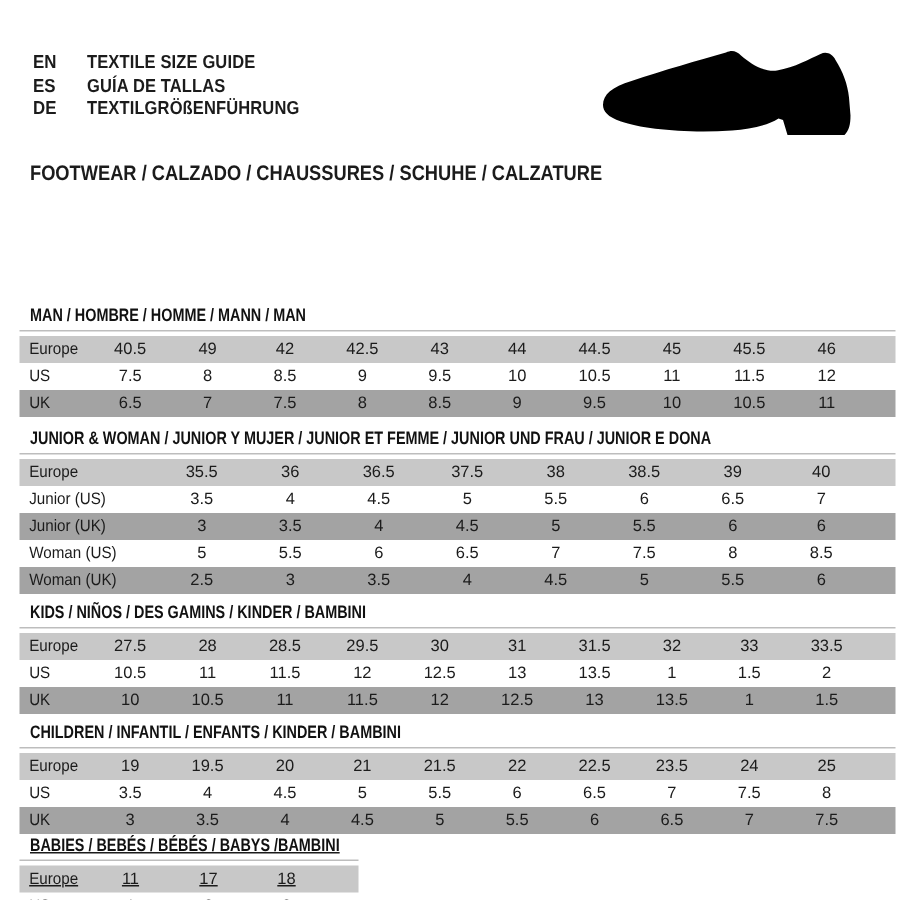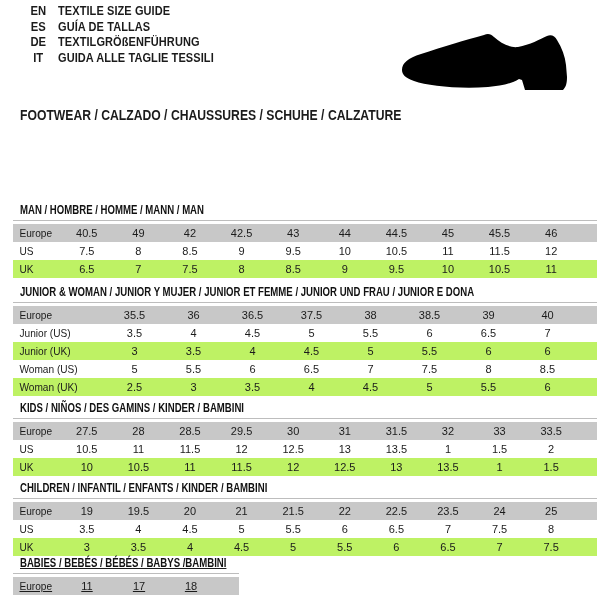--- a/index.html
+++ b/index.html
@@ -3,21 +3,21 @@
 <meta charset="utf-8">
 <style>
   html,body{margin:0;padding:0;}
   body{
     width:600px;height:600px;position:relative;overflow:hidden;
     background:#ffffff;color:#1b1b1b;
     font-family:"Liberation Sans","DejaVu Sans",sans-serif;
     -webkit-font-smoothing:antialiased;
   }
   
-  .lang-block{position:absolute;left:22px;top:4px;text-align:center;}
+  .lang-block{position:absolute;left:22px;top:34px;}
   .lang-row{display:flex;height:15.7px;line-height:15.7px;
     font-size:12.5px;font-weight:bold;white-space:nowrap;}
   .lang-code{width:36px;flex:none;transform:scaleX(.9);transform-origin:left;}
   .lang-label{transform:scaleX(.88);transform-origin:left;letter-spacing:.1px;}
   .category-line{
     position:absolute;left:20px;top:107px;font-size:14px;font-weight:bold;
     white-space:nowrap;transform:scaleX(.87);transform-origin:left;}
   .shoe{position:absolute;left:393px;top:24px;width:192px;height:80px;}
   
   .size-section{position:absolute;left:13px;width:584px;margin-top:34px;}
@@ -28,45 +28,41 @@
   .sec-babies{top:523px;width:226px;text-decoration:underline;}
   .table-title{
     margin:0 0 4px 7px;font-size:12px;font-weight:bold;line-height:12px;
     white-space:nowrap;transform:scaleX(.8);transform-origin:left;color:#111;}
   .topline{height:1px;background:#bdbdbd;margin-bottom:3px;}
   .stable{width:100%;}
   .trow{display:flex;height:18px;line-height:18px;font-size:11px;
     padding-right:20px;box-sizing:border-box;white-space:nowrap;}
   .sec-babies .trow{padding-right:22px;}
   .trow.hdr{background:#c8c8c8;}
-  .trow.alt{background:#bef264;}
+  .trow.alt{background:#a3a3a3;}
   .cell-label{width:48px;flex:none;padding-left:7px;box-sizing:border-box;
     transform:scaleX(.92);transform-origin:left;}
   .sec-junior .cell-label{width:92px;}
   .cell{flex:1;text-align:center;}
 </style>
 </head>
 <body>
 
 <div class="lang-block">
     <div class="lang-row">
       <span class="lang-code">EN</span>
       <span class="lang-label">TEXTILE SIZE GUIDE</span>
     </div>
     <div class="lang-row">
       <span class="lang-code">ES</span>
       <span class="lang-label">GUÍA DE TALLAS</span>
     </div>
     <div class="lang-row">
       <span class="lang-code">DE</span>
       <span class="lang-label">TEXTILGRÖßENFÜHRUNG</span>
-    </div>
-    <div class="lang-row">
-      <span class="lang-code">IT</span>
-      <span class="lang-label">GUIDA ALLE TAGLIE TESSILI</span>
     </div>
   </div>
 
 <div class="category-line">FOOTWEAR / CALZADO / CHAUSSURES / SCHUHE / CALZATURE</div>
 
 <svg class="shoe" viewBox="0 0 190 80" xmlns="http://www.w3.org/2000/svg" aria-hidden="true">
   <path fill="#000000" d="
     M 8,46
     C 8,39 14,34 27,30
     C 48,23 72,16 90,11

